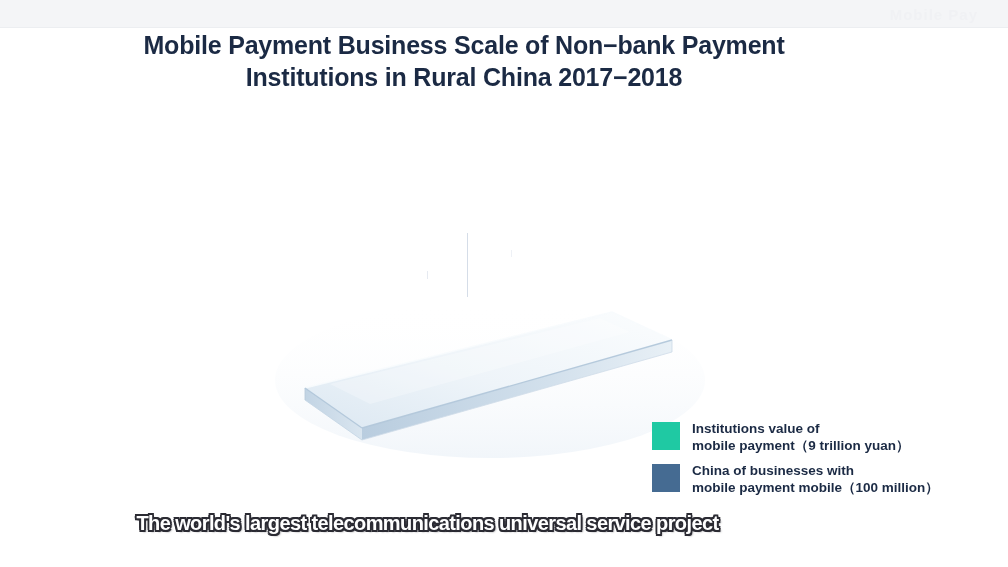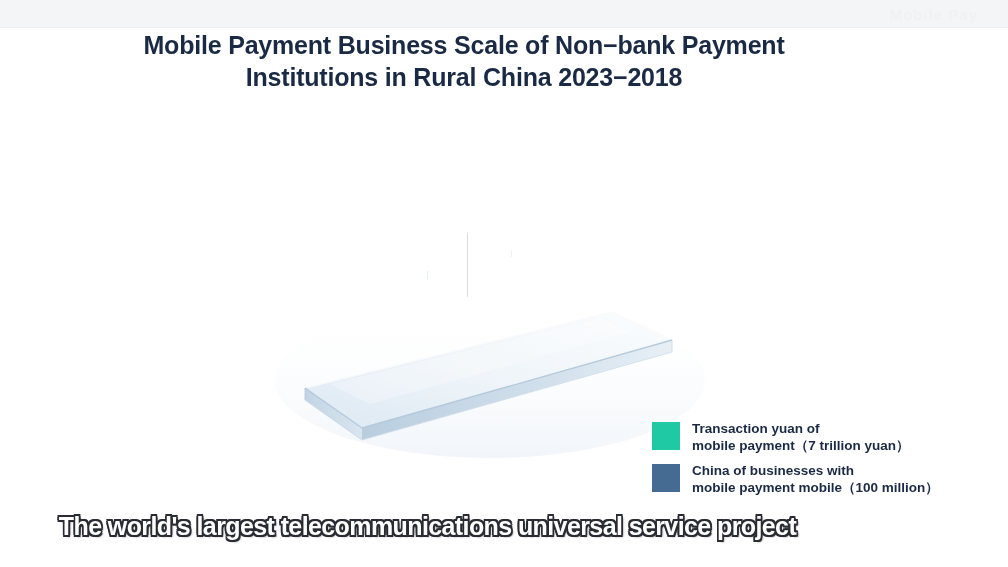--- a/index.html
+++ b/index.html
@@ -119,21 +119,21 @@
   }
   .legend-label .l-line { display: block; }
 
   
   .caption {
     position: absolute;
     left: 0;
     top: 512px;
     width: 855px;
     text-align: center;
-    font-size: 25px;
+    font-size: 20px;
     font-weight: bold;
     color: #ffffff;
     letter-spacing: -0.6px;
     text-shadow:
       -1.6px -1.6px 0 #2b2b33,
        1.6px -1.6px 0 #2b2b33,
       -1.6px  1.6px 0 #2b2b33,
        1.6px  1.6px 0 #2b2b33,
        0px   -1.8px 0 #2b2b33,
        0px    1.8px 0 #2b2b33,
@@ -147,21 +147,21 @@
 
 <div id="stage">
 
   <div class="top-band"></div>
   <div class="top-band-line"></div>
 
   <div class="ghost-watermark">Mobile Pay</div>
 
   <div class="chart-title">
     <span class="t-line">Mobile Payment Business Scale of Non−bank Payment</span>
-    <span class="t-line">Institutions in Rural China 2023−2018</span>
+    <span class="t-line">Institutions in Rural China 2017−2018</span>
   </div>
 
   <div class="residue r-axis"></div>
   <div class="residue r-tick-a"></div>
   <div class="residue r-tick-b"></div>
 
   <svg class="plot3d" width="1008" height="567" viewBox="0 0 1008 567">
     <defs>
       <linearGradient id="slabTopGrad" x1="0" y1="1" x2="1" y2="0">
         <stop offset="0%" stop-color="#dce8f2"></stop>
@@ -200,22 +200,22 @@
     <line x1="672" y1="340" x2="672" y2="352" stroke="#c6d6e4" stroke-width="1" opacity=".7"></line>
 
     <polygon points="330,384 600,318 630,332 370,404" fill="#ffffff" opacity=".28"></polygon>
   </svg>
 
   <div class="legend">
 
     <div class="legend-row">
       <div class="legend-swatch" style="background:#1fc9a3;"></div>
       <div class="legend-label">
-        <span class="l-line">Transaction yuan of</span>
-        <span class="l-line">mobile payment（7 trillion yuan）</span>
+        <span class="l-line">Institutions value of</span>
+        <span class="l-line">mobile payment（9 trillion yuan）</span>
       </div>
     </div>
 
     <div class="legend-row">
       <div class="legend-swatch" style="background:#456b92;"></div>
       <div class="legend-label">
         <span class="l-line">China of businesses with</span>
         <span class="l-line">mobile payment mobile（100 million）</span>
       </div>
     </div>

